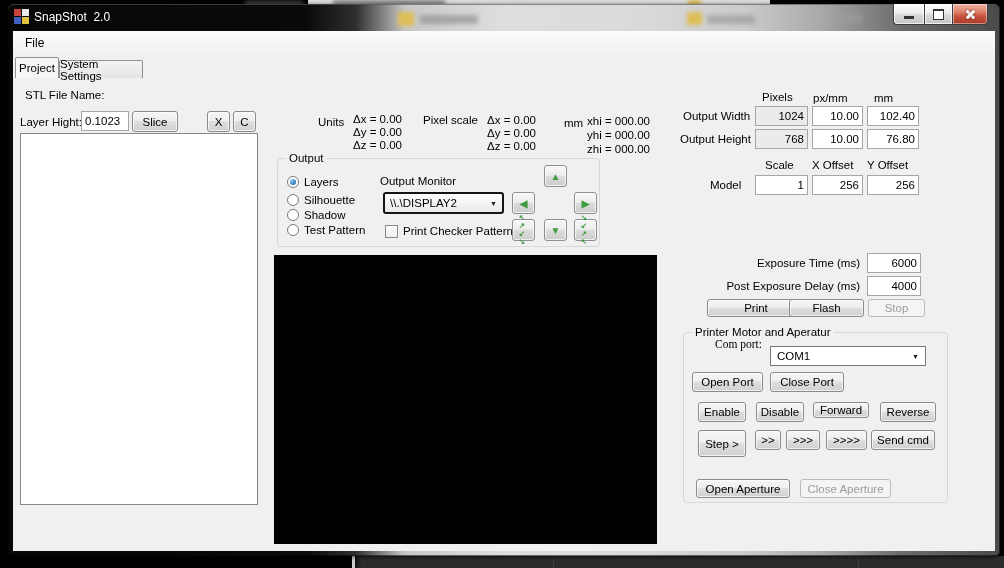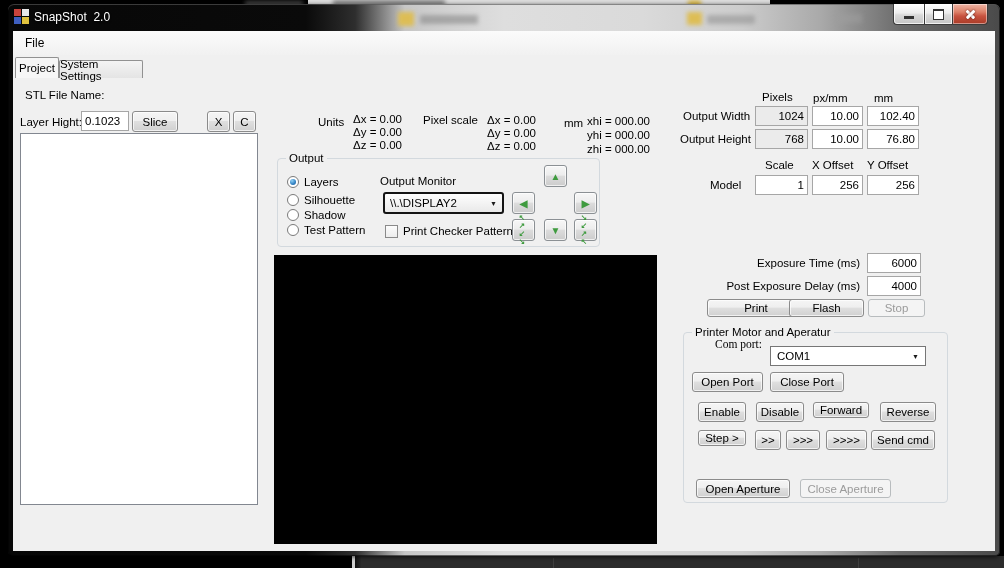--- a/index.html
+++ b/index.html
@@ -221,21 +221,21 @@
               display:flex;align-items:center;justify-content:space-between;padding:0 6px;">
     <span>COM1</span>
     <span class="combo-arrow">▼</span>
   </div>
   <div class="btn" style="left:692px;top:372px;width:71px;height:20px;">Open Port</div>
   <div class="btn" style="left:770px;top:372px;width:74px;height:20px;">Close Port</div>
   <div class="btn" style="left:698px;top:402px;width:48px;height:20px;">Enable</div>
   <div class="btn" style="left:756px;top:402px;width:48px;height:20px;">Disable</div>
   <div class="btn" style="left:813px;top:402px;width:56px;height:16px;">Forward</div>
   <div class="btn" style="left:880px;top:402px;width:56px;height:20px;">Reverse</div>
-  <div class="btn" style="left:698px;top:430px;width:48px;height:16px;">Step &gt;</div>
+  <div class="btn" style="left:698px;top:430px;width:48px;height:27px;">Step &gt;</div>
   <div class="btn" style="left:755px;top:430px;width:26px;height:20px;">&gt;&gt;</div>
   <div class="btn" style="left:786px;top:430px;width:34px;height:20px;">&gt;&gt;&gt;</div>
   <div class="btn" style="left:826px;top:430px;width:41px;height:20px;">&gt;&gt;&gt;&gt;</div>
   <div class="btn" style="left:871px;top:430px;width:64px;height:20px;">Send cmd</div>
   <div class="btn" style="left:696px;top:479px;width:94px;height:19px;">Open Aperture</div>
   <div class="btn disabled" style="left:800px;top:479px;width:91px;height:19px;">Close Aperture</div>
 
 </div>
 
 </body></html>

